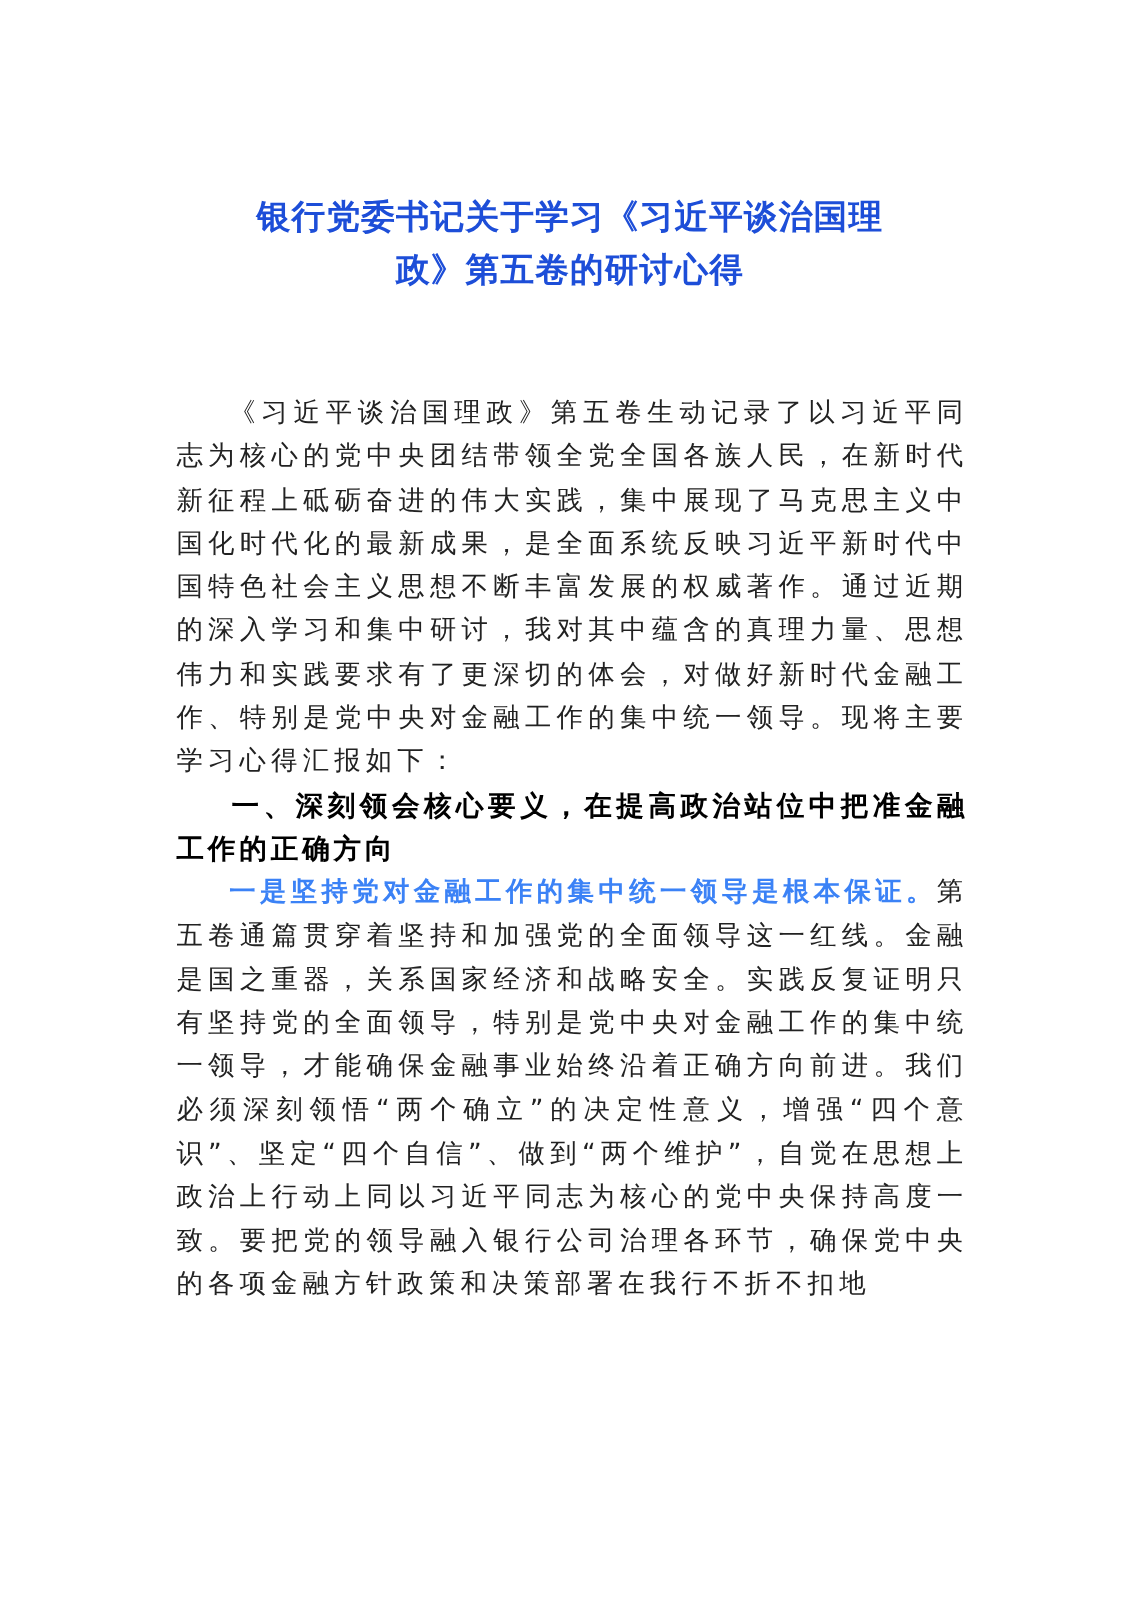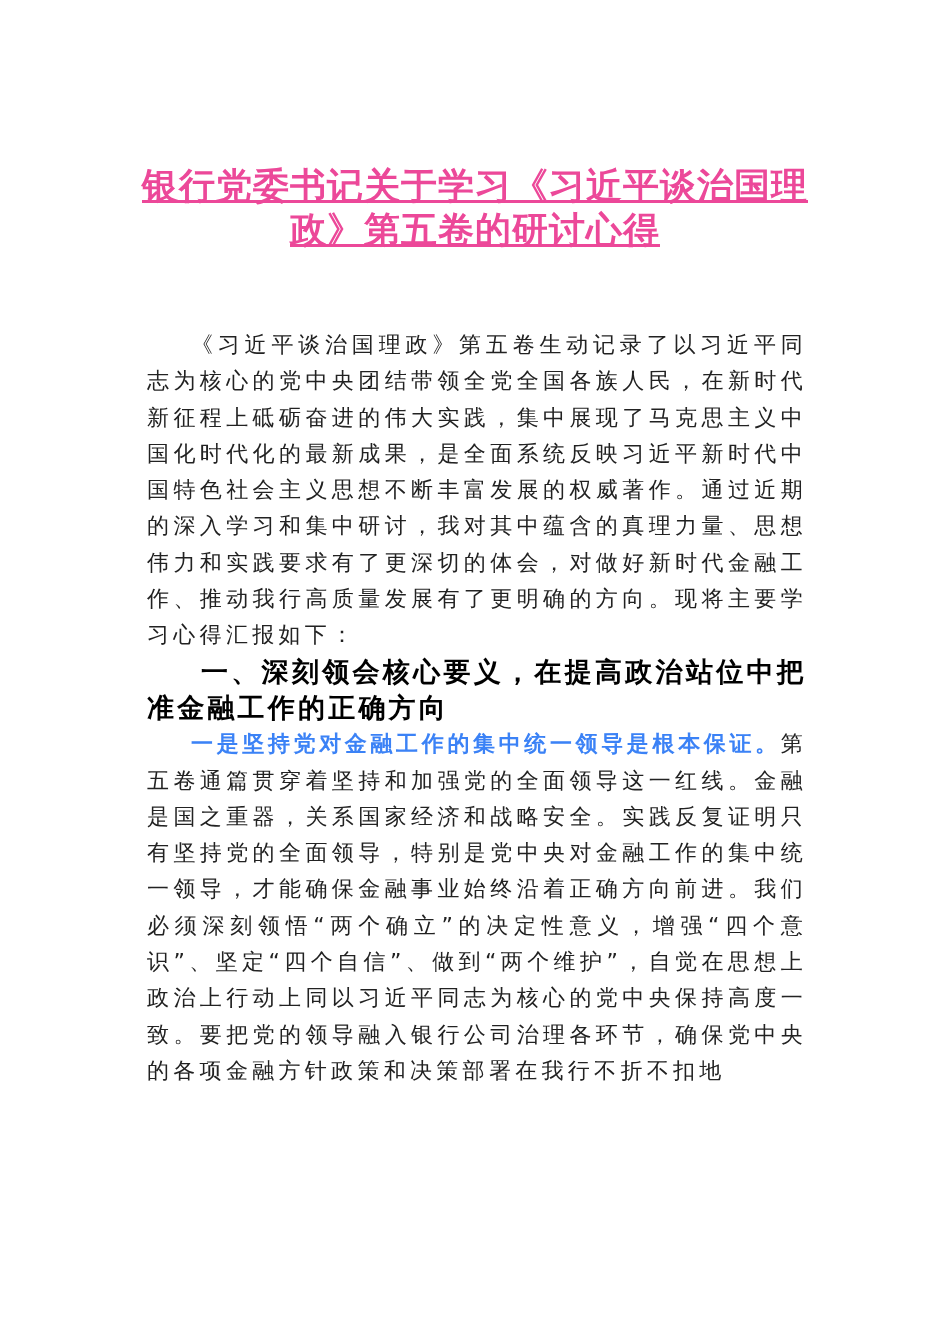--- a/index.html
+++ b/index.html
@@ -1,41 +1,40 @@
 <!DOCTYPE html>
 <html><head>
 <meta charset="utf-8">
 <style>
   html, body { margin: 0; padding: 0; background: #ffffff; }
   body { width: 950px; height: 1344px; position: relative; overflow: hidden; }
   .page { position: absolute; left: 0; top: 0; width: 950px; height: 1344px; background: #fff; }
   .title {
     position: absolute; left: 100px; width: 750px; text-align: center;
     font-family: "DejaVu Serif", "Liberation Serif", serif;
-    font-weight: bold; font-size: 36px; color: #ec4899; letter-spacing: 1px;
+    font-weight: bold; font-size: 28px; color: #1d4ed8; letter-spacing: 1px;
     margin: 0;
-    text-decoration: underline;
   }
   .title.l1 { top: 162px; }
   .title.l2 { top: 206px; }
   .body {
     position: absolute; left: 147px; top: 327px; width: 660px;
     font-family: "DejaVu Sans", "Liberation Sans", sans-serif;
     font-size: 22px; line-height: 36.3px; color: #222;
     letter-spacing: 4.3px;
   }
   .body p { margin: 0; text-indent: 2em; text-align: justify; text-align-last: left; }
-  .body p.heading { font-weight: bold; color: #000; letter-spacing: 3.2px; font-size: 27px; }
+  .body p.heading { font-weight: bold; color: #000; letter-spacing: 3.2px; font-size: 23px; }
   .bold { font-weight: bold; color: #3b82f6; letter-spacing: 3.2px; }
 </style>
 </head>
 <body>
 
 <div class="page">
   <h1 class="title l1">银行党委书记关于学习《习近平谈治国理</h1>
   <h1 class="title l2">政》第五卷的研讨心得</h1>
 
   <div class="body">
-    <p>《习近平谈治国理政》第五卷生动记录了以习近平同志为核心的党中央团结带领全党全国各族人民，在新时代新征程上砥砺奋进的伟大实践，集中展现了马克思主义中国化时代化的最新成果，是全面系统反映习近平新时代中国特色社会主义思想不断丰富发展的权威著作。通过近期的深入学习和集中研讨，我对其中蕴含的真理力量、思想伟力和实践要求有了更深切的体会，对做好新时代金融工作、推动我行高质量发展有了更明确的方向。现将主要学习心得汇报如下：</p>
+    <p>《习近平谈治国理政》第五卷生动记录了以习近平同志为核心的党中央团结带领全党全国各族人民，在新时代新征程上砥砺奋进的伟大实践，集中展现了马克思主义中国化时代化的最新成果，是全面系统反映习近平新时代中国特色社会主义思想不断丰富发展的权威著作。通过近期的深入学习和集中研讨，我对其中蕴含的真理力量、思想伟力和实践要求有了更深切的体会，对做好新时代金融工作、特别是党中央对金融工作的集中统一领导。现将主要学习心得汇报如下：</p>
     <p class="heading">一、深刻领会核心要义，在提高政治站位中把准金融工作的正确方向</p>
     <p><span class="bold">一是坚持党对金融工作的集中统一领导是根本保证。</span><span>第五卷通篇贯穿着坚持和加强党的全面领导这一红线。金融是国之重器，关系国家经济和战略安全。实践反复证明只有坚持党的全面领导，特别是党中央对金融工作的集中统一领导，才能确保金融事业始终沿着正确方向前进。我们必须深刻领悟“两个确立”的决定性意义，增强“四个意识”、坚定“四个自信”、做到“两个维护”，自觉在思想上政治上行动上同以习近平同志为核心的党中央保持高度一致。要把党的领导融入银行公司治理各环节，确保党中央的各项金融方针政策和决策部署在我行不折不扣地</span></p>
   </div>
 </div>
 
 </body></html>

